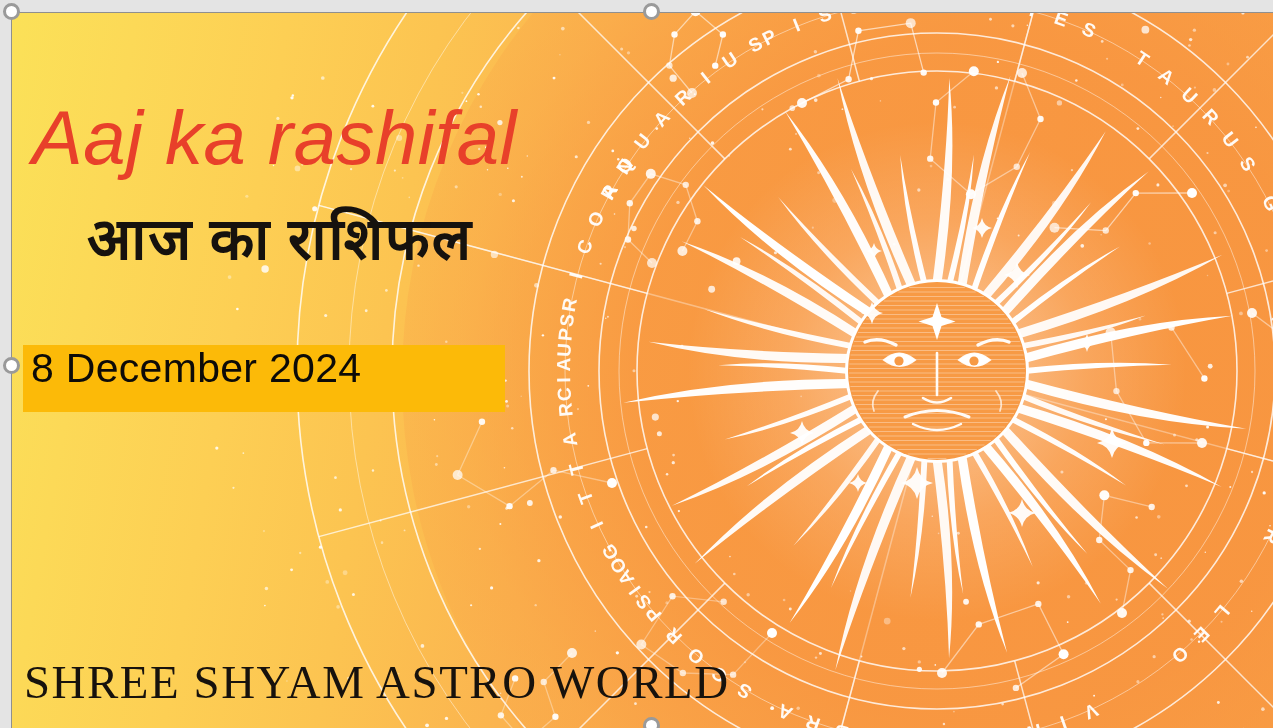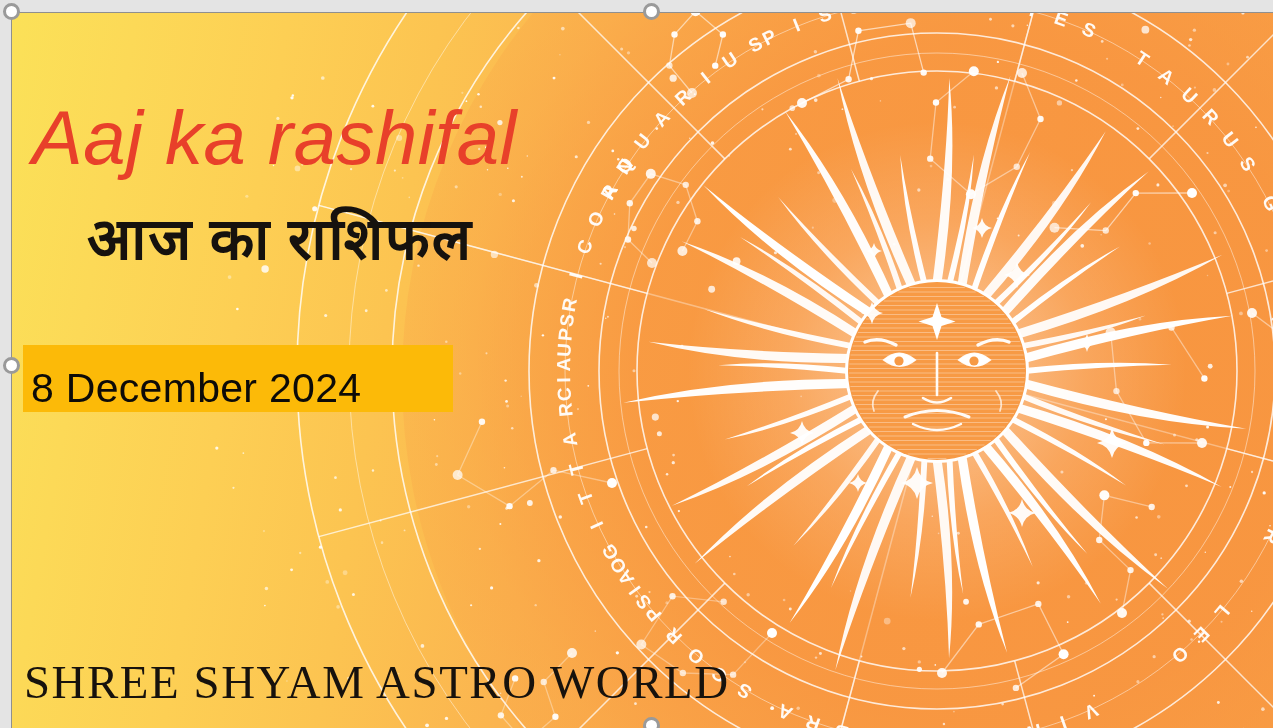--- a/index.html
+++ b/index.html
@@ -80,24 +80,24 @@
     color: #16120e;
     font-weight: 700;
     font-family: Liberation Serif, serif;
     white-space: nowrap;
     letter-spacing: 2px;
   }
 
   .date-banner {
     position: absolute;
     left: 11px; top: 332px;
-    width: 430px; height: 67px;
+    width: 482px; height: 67px;
     background: #fcba08;
     display: flex;
-    align-items: flex-end;
+    align-items: flex-start;
   }
   .date-text {
     font-size: 41px;
     color: #0d0b08;
     font-weight: 400;
     letter-spacing: .3px;
     padding-left: 8px;
     white-space: nowrap;
     font-family: "Liberation Sans", sans-serif;
   }

